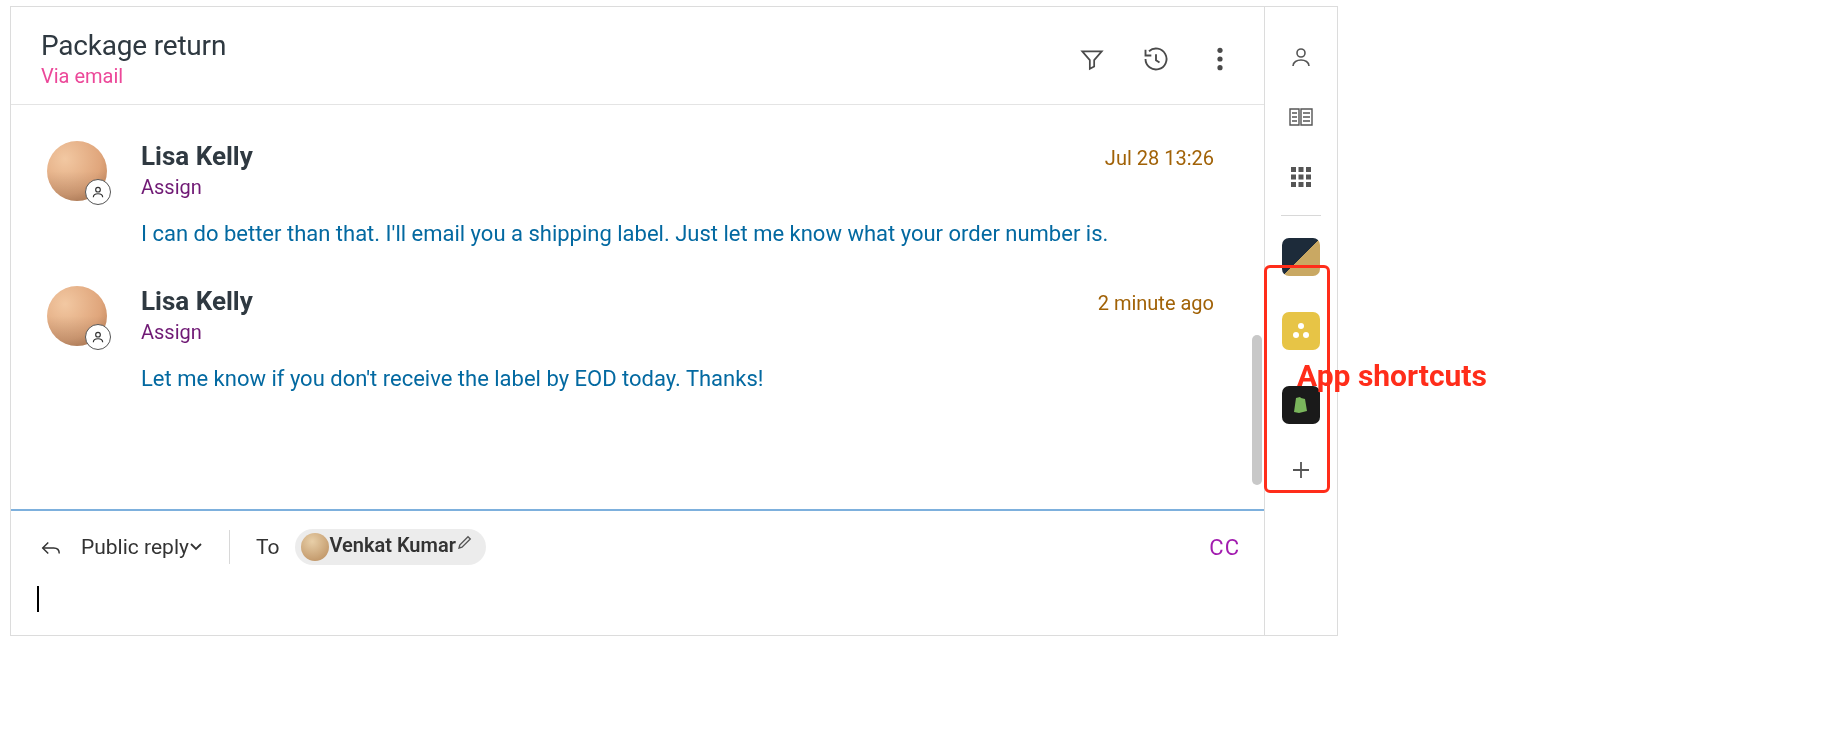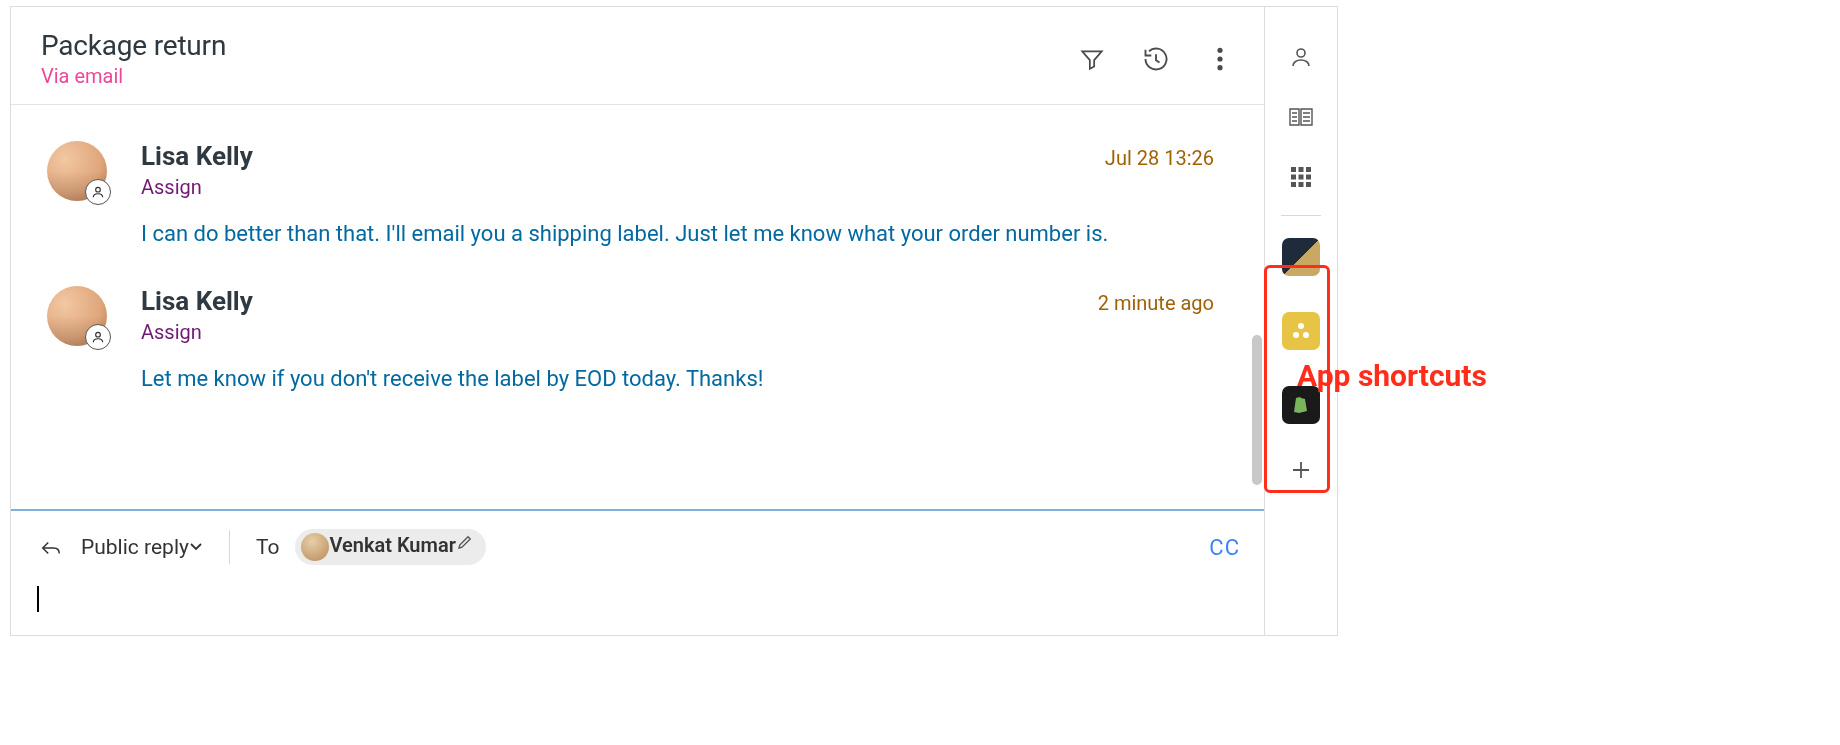--- a/index.html
+++ b/index.html
@@ -111,21 +111,21 @@
   .chip {
     display:inline-flex; align-items:flex-start; gap:0;
     background:#ececec; border-radius: 20px; padding: 4px 12px 4px 6px;
     cursor:pointer;
   }
   .chip-avatar {
     width: 28px; height: 28px; border-radius:50%;
     background: radial-gradient(circle at 40% 30%, #e8cfa8, #b88a5a);
   }
   .chip-name { font-weight:600; font-size: 20px; color:#333;}
-  .cc { margin-left:auto; color:#3b82f6; font-size: 22px; cursor:pointer; letter-spacing:1px;}
+  .cc { margin-left:auto; color:#a21caf; font-size: 22px; cursor:pointer; letter-spacing:1px;}
   .reply-input {
     margin-top: 20px;
     font-size: 22px;
     min-height: 40px;
     outline:none;
   }
   .reply-cursor {
     display:inline-block; width:2px; height:26px; background:#000; vertical-align:middle;
   }
 

